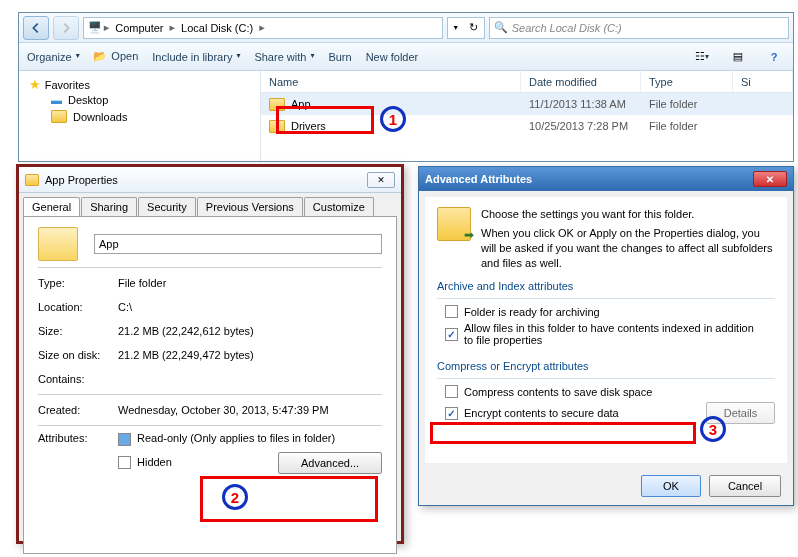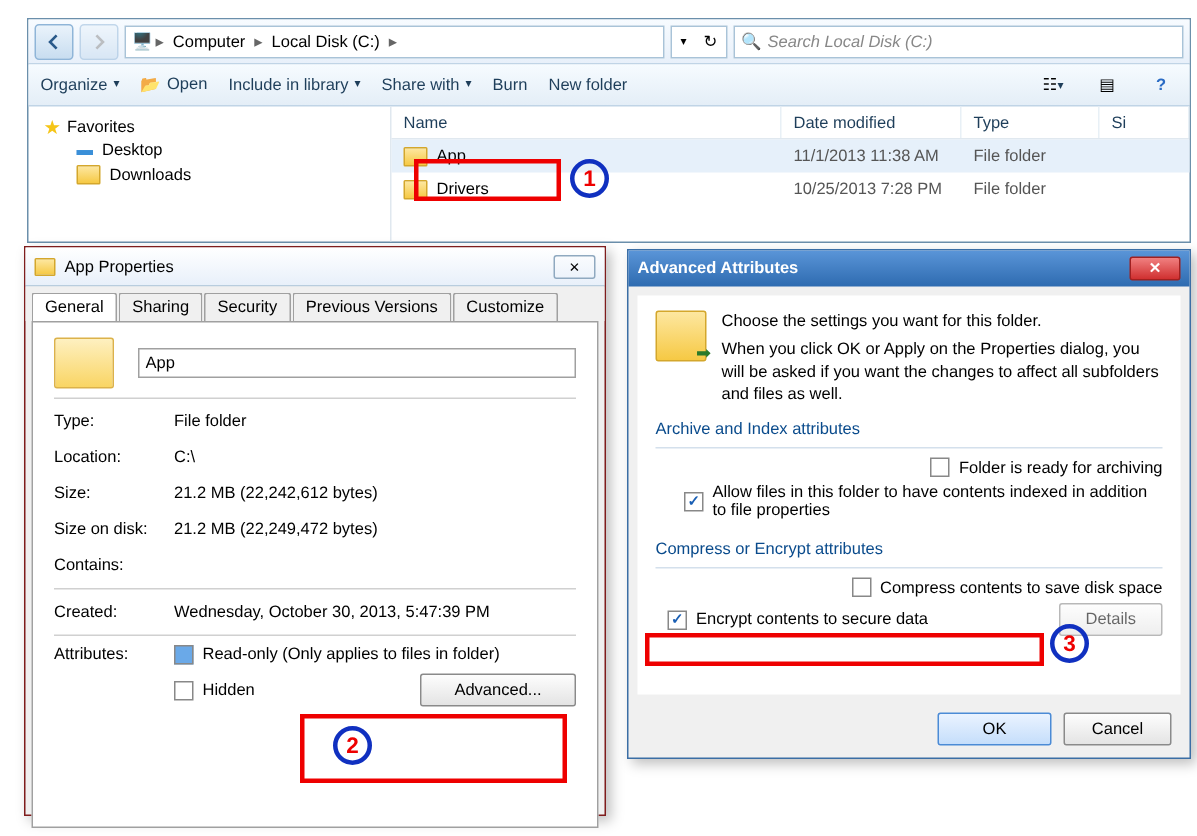--- a/index.html
+++ b/index.html
@@ -42,21 +42,21 @@
 .cell-name{width:260px;display:flex;align-items:center;gap:6px;}
 .cell-date{width:120px;color:#555;}
 .cell-type{width:92px;color:#555;}
 .folder-ico{width:16px;height:13px;background:linear-gradient(#fde7a0,#f6c944);border:1px solid #d4a72c;border-radius:1px;}
 
 
 .callout-box{position:absolute;border:3px solid #e00;pointer-events:none;}
 .callout-num{position:absolute;width:26px;height:26px;border:3px solid #1030c0;border-radius:50%;display:flex;align-items:center;justify-content:center;color:#e00;font-weight:bold;font-size:15px;pointer-events:none;}
 
 
-.props{position:absolute;left:16px;top:164px;width:388px;height:380px;border:1px solid #7f1d1d;background:#f0f0f0;box-shadow:3px 3px 8px rgba(0,0,0,.25);}
+.props{position:absolute;left:16px;top:164px;width:388px;height:380px;border:3px solid #7f1d1d;background:#f0f0f0;box-shadow:3px 3px 8px rgba(0,0,0,.25);}
 .dlg-title{height:26px;background:linear-gradient(#fff,#e8f0fa);border-bottom:1px solid #b8cdde;display:flex;align-items:center;padding:0 6px;gap:6px;}
 .dlg-title-text{flex:1;}
 .dlg-close{width:28px;height:16px;border:1px solid #8fa9c0;border-radius:2px;display:flex;align-items:center;justify-content:center;font-size:9px;cursor:pointer;}
 .tabs{display:flex;padding:4px 4px 0 4px;background:#f0f0f0;}
 .tab{padding:3px 8px;border:1px solid #a0a0a0;border-bottom:none;background:#f0f0f0;margin-right:1px;cursor:pointer;border-radius:2px 2px 0 0;}
 .tab.active{background:#fff;position:relative;z-index:2;}
 .tab-panel{margin:0 4px 4px 4px;border:1px solid #a0a0a0;background:#fff;height:338px;padding:10px 14px;}
 .prop-row{display:flex;align-items:center;margin-bottom:6px;min-height:18px;}
 .prop-label{width:80px;}
 .prop-val{flex:1;}
@@ -71,21 +71,21 @@
 .adv{position:absolute;left:418px;top:166px;width:376px;height:340px;border:1px solid #3b6ea5;background:#f0f0f0;box-shadow:3px 3px 8px rgba(0,0,0,.25);}
 .adv-title{height:24px;background:linear-gradient(#5a95d8,#2e6bb0);color:#fff;display:flex;align-items:center;padding:0 6px;}
 .adv-title-text{flex:1;font-weight:bold;}
 .adv-close{width:34px;height:16px;background:linear-gradient(#f08080,#d03030);border:1px solid #a02020;border-radius:2px;display:flex;align-items:center;justify-content:center;color:#fff;font-size:10px;font-weight:bold;cursor:pointer;}
 .adv-body{padding:10px 12px;background:#fff;margin:6px;height:266px;}
 .adv-top{display:flex;gap:10px;margin-bottom:10px;}
 .adv-icon{width:34px;height:34px;background:linear-gradient(#fde7a0,#f6c944);border:1px solid #d4a72c;border-radius:2px;flex-shrink:0;position:relative;}
 .adv-icon::after{content:"➡";position:absolute;right:-4px;bottom:-2px;color:#2a7a2a;font-size:12px;}
 .adv-text{font-size:11px;line-height:1.35;}
 .group-label{color:#0a4b8c;margin:8px 0 6px 0;}
-.chk-row{display:flex;align-items:center;margin:4px 0 4px 8px;justify-content:flex-end;}
+.chk-row{display:flex;align-items:center;margin:4px 0 4px 8px;}
 .chk.on::after{content:"✓";color:#1a5fb4;font-size:10px;font-weight:bold;}
 .adv-btns{display:flex;justify-content:flex-end;gap:8px;padding:6px 12px;}
 .btn.primary{border-color:#4b8bd6;background:linear-gradient(#eaf3ff,#c5defb);}
 .divider-line{height:1px;background:#d4e0ec;position:relative;margin:6px 0;}
 </style>
 </head>
 <body>
 
 <div class="explorer">
   <div class="explorer-nav">
@@ -277,19 +277,19 @@
         <span>Compress contents to save disk space</span>
       </div>
     <div class="chk-row">
       <span class="chk on"></span>
         <span>Encrypt contents to secure data</span>
       <span style="flex:1"></span>
       <button class="btn" style="opacity:.6;width:69px;margin-left:8px">Details</button>
     </div>
   </div>
   <div class="adv-btns">
-    <button class="btn primary" style="width:76px">OK</button>
+    <button class="btn primary" style="width:60px">OK</button>
     <button class="btn" style="width:72px">Cancel</button>
   </div>
 </div>
 
 <div class="callout-box" style="left:430px;top:422px;width:266px;height:22px;"></div>
 <div class="callout-num" style="left:700px;top:416px;">3</div>
 
 </body></html>

